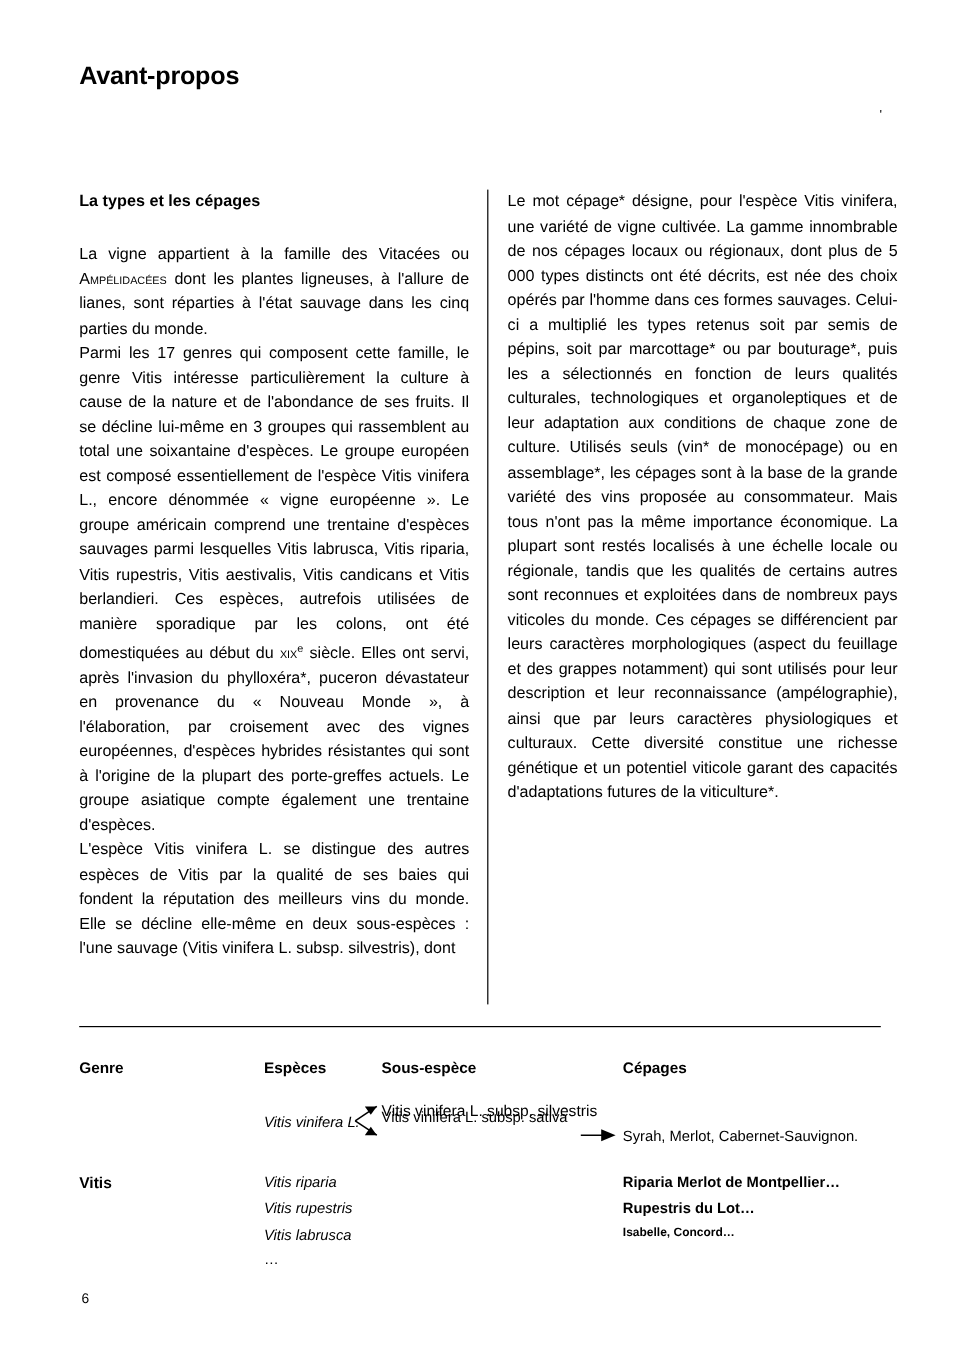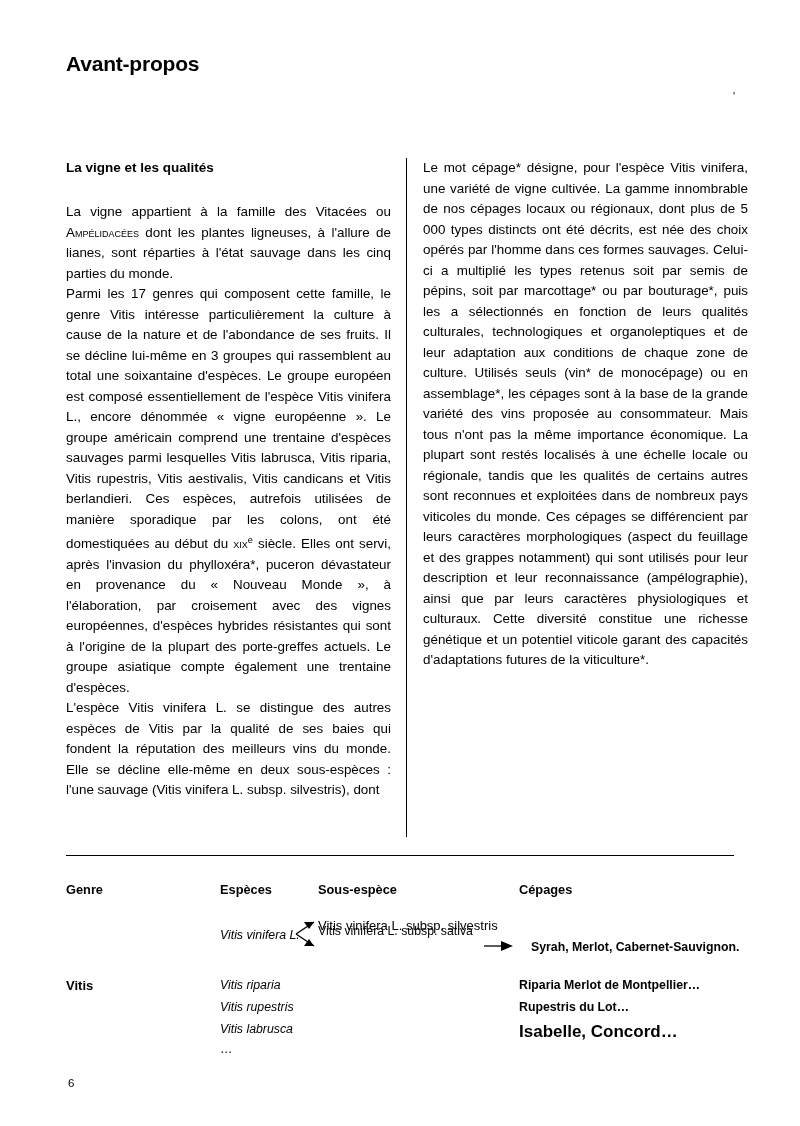--- a/index.html
+++ b/index.html
@@ -99,29 +99,29 @@
   .th-sous { left: 318px; top: 6px; }
   .th-cepages { left: 519px; top: 6px; }
 
   .cell {
     position: absolute;
     white-space: nowrap;
   }
   .c-vinifera { left: 220px; top: 52px; font-style: italic; font-size: 12.3px; }
   .c-sub1 { left: 318px; top: 42px; font-size: 13px; }
   .c-sub2 { left: 318px; top: 48px; font-size: 12.3px; }
-  .c-cep1 { left: 519px; top: 64px; font-weight: bold; font-size: 12.3px; margin-left: 12px; }
+  .c-cep1 { left: 519px; top: 64px; font-weight: normal; font-size: 12.3px; }
   .c-genus { left: 66px; top: 102px; font-weight: bold; font-size: 13px; }
   .c-sp1 { left: 220px; top: 102px; font-style: italic; font-size: 12.3px; }
   .c-sp2 { left: 220px; top: 124px; font-style: italic; font-size: 12.3px; }
   .c-sp3 { left: 220px; top: 146px; font-style: italic; font-size: 12.3px; }
   .c-sp4 { left: 220px; top: 166px; font-size: 12.3px; }
   .c-cep2 { left: 519px; top: 102px; font-weight: bold; font-size: 12.3px; }
   .c-cep3 { left: 519px; top: 124px; font-weight: bold; font-size: 12.3px; }
-  .c-cep4 { left: 519px; top: 146px; font-weight: bold; font-size: 17px; }
+  .c-cep4 { left: 519px; top: 146px; font-weight: bold; font-size: 10px; }
 
   .arrows {
     position: absolute;
     left: 0; top: 0;
     width: 800px;
     height: 220px;
     pointer-events: none;
   }
 
   .folio {
@@ -132,21 +132,21 @@
   }
 </style>
 </head>
 <body>
 
 <div class="page">
 
   <div class="title">Avant-propos</div>
   <div class="tick-mark">'</div>
 
-  <div class="section-head">La vigne et les qualités</div>
+  <div class="section-head">La types et les cépages</div>
 
   <div class="vrule"></div>
 
   <div class="col col-left">
     <p>La <span class="bd">vigne</span> appartient à la famille des <span class="it">Vitacées</span> ou <span class="it">A<span class="sc">mpélidacées</span></span> dont les plantes ligneuses, à l'allure de lianes, sont réparties à l'état sauvage dans les cinq parties du monde.</p>
     <p>Parmi les 17 genres qui composent cette famille, le <span class="bd">genre</span> <span class="it">Vitis</span> intéresse particulièrement la culture à cause de la nature et de l'abondance de ses fruits. Il se décline lui-même en 3 groupes qui rassemblent au total une soixantaine d'espèces. Le groupe européen est composé essentiellement de <span class="bd">l'espèce</span> <span class="it">Vitis vinifera</span> L., encore dénommée « vigne européenne ». Le groupe américain comprend une trentaine d'espèces sauvages parmi lesquelles <span class="it">Vitis labrusca</span>, <span class="it">Vitis riparia</span>, <span class="it">Vitis rupestris</span>, <span class="it">Vitis aestivalis</span>, <span class="it">Vitis candicans</span> et <span class="it">Vitis berlandieri</span>. Ces espèces, autrefois utilisées de manière sporadique par les colons, ont été domestiquées au début du <span class="sc">xix</span><sup>e</sup> siècle. Elles ont servi, après l'invasion du phylloxéra*, puceron dévastateur en provenance du « Nouveau Monde », à l'élaboration, par croisement avec des vignes européennes, d'espèces hybrides résistantes qui sont à l'origine de la plupart des porte-greffes actuels. Le groupe asiatique compte également une trentaine d'espèces.</p>
     <p>L'espèce <span class="it">Vitis vinifera</span> L. se distingue des autres espèces de <span class="it">Vitis</span> par la qualité de ses baies qui fondent la réputation des meilleurs vins du monde. Elle se décline elle-même en deux sous-espèces : l'une sauvage (<span class="it">Vitis vinifera</span> L. subsp. <span class="it">silvestris</span>), dont</p>
   </div>
 
   <div class="col col-right">

